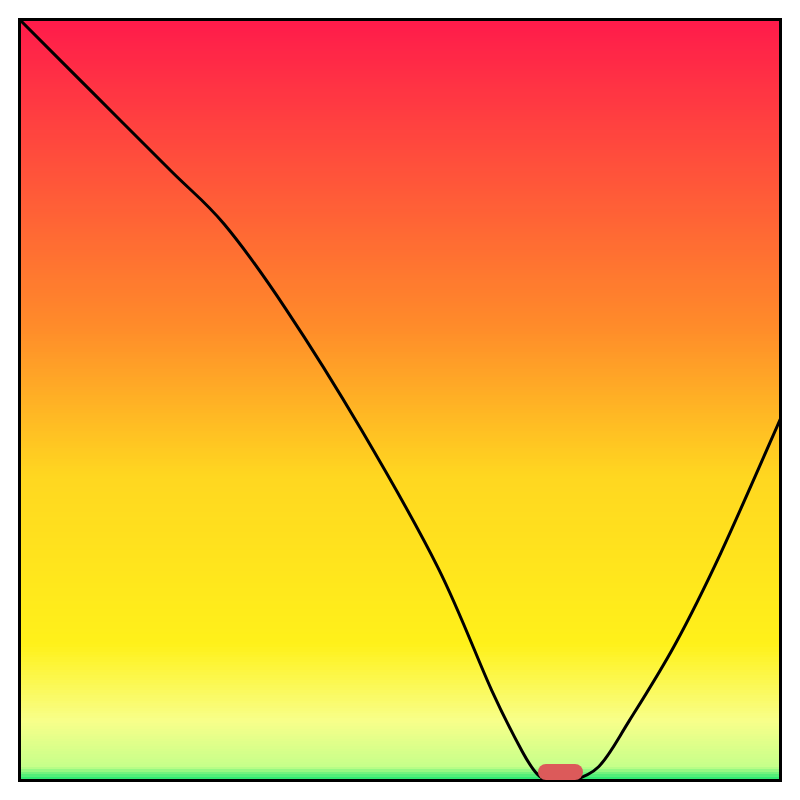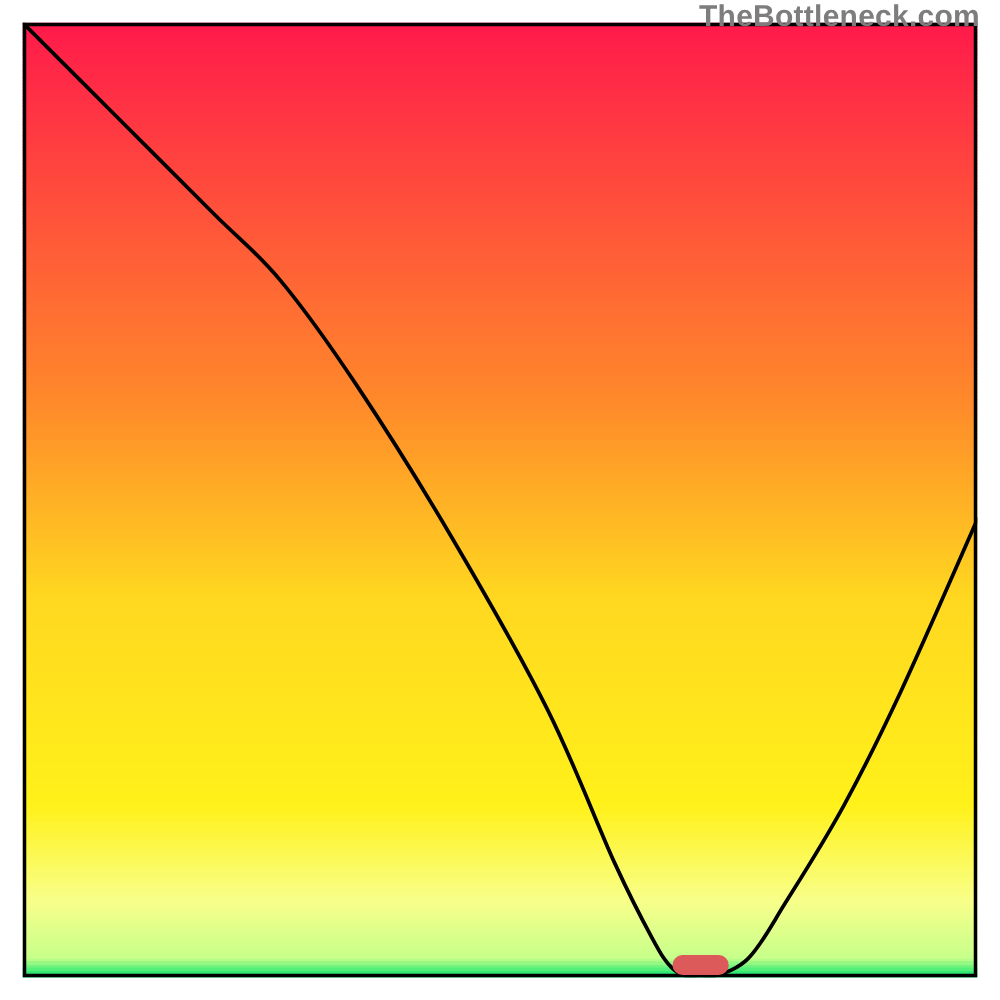--- a/index.html
+++ b/index.html
@@ -66,21 +66,20 @@
     letter-spacing: 0.2px;
     z-index: 10;
     user-select: none;
   }
 </style>
 </head>
 <body>
 
 <div class="frame">
 
-  <div class="watermark">TheBottleneck.com</div>
 
   <div class="plot-area">
     <div class="grad-layer" id="grad-layer">
         <div class="grad-band" style="top: 0px; height: 4px; background: rgb(255, 26, 75);"></div>
         <div class="grad-band" style="top: 2.54667px; height: 4px; background: rgb(255, 27, 75);"></div>
         <div class="grad-band" style="top: 5.09333px; height: 4px; background: rgb(255, 28, 74);"></div>
         <div class="grad-band" style="top: 7.64px; height: 4px; background: rgb(255, 29, 74);"></div>
         <div class="grad-band" style="top: 10.1867px; height: 4px; background: rgb(255, 30, 74);"></div>
         <div class="grad-band" style="top: 12.7333px; height: 4px; background: rgb(255, 31, 73);"></div>
         <div class="grad-band" style="top: 15.28px; height: 4px; background: rgb(255, 32, 73);"></div>

